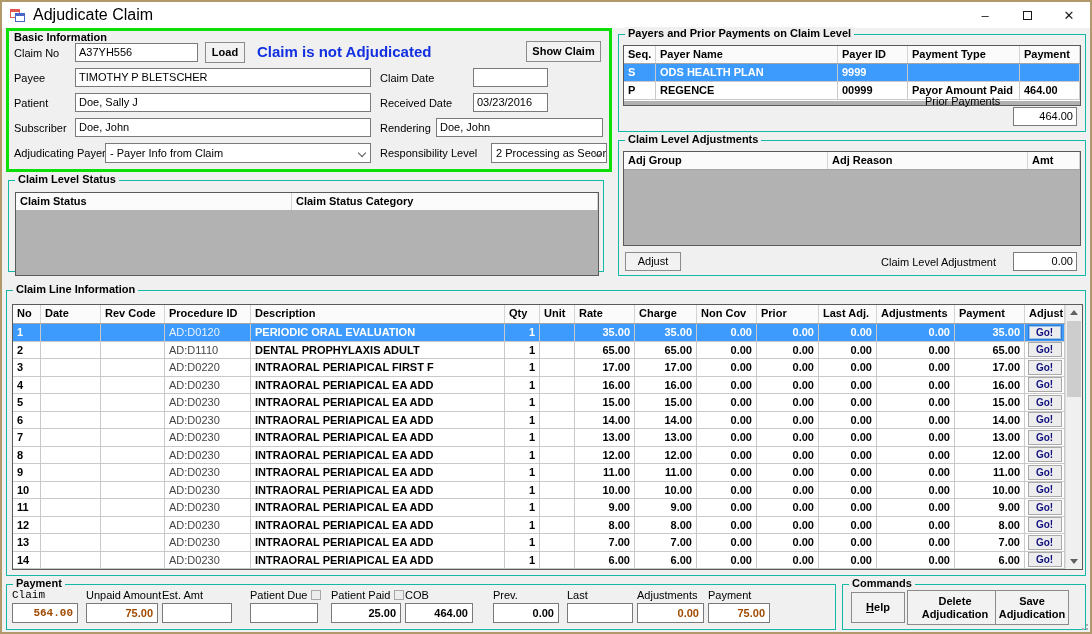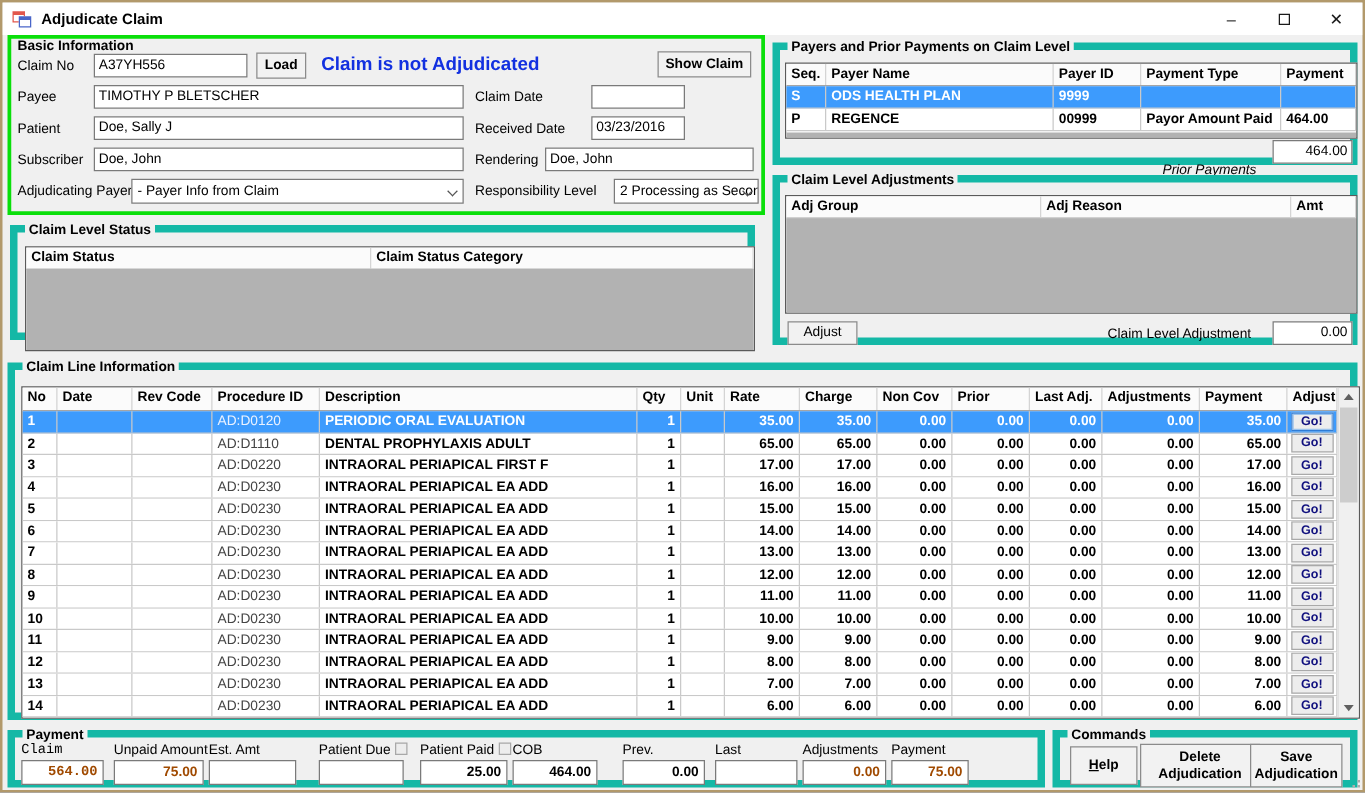--- a/index.html
+++ b/index.html
@@ -8,27 +8,27 @@
     width:1092px;height:634px;position:relative;margin:0 auto;
     border:2px solid #B2996B;background:#F0F0F0;
     font-family:"Liberation Sans",sans-serif;font-size:11px;color:#000;
     overflow:hidden;
   }
   
   .titlebar{height:26px;background:#FFFFFF;display:flex;align-items:center;position:relative;}
   .app-icon{width:16px;height:15px;margin:0 7px 0 8px;position:relative;flex:0 0 auto;}
   .app-icon .sq1{position:absolute;left:0;top:1px;width:10px;height:9px;background:#FFF;border:1px solid #E2574C;border-top:3px solid #E2574C;}
   .app-icon .sq2{position:absolute;left:5px;top:5px;width:10px;height:9px;background:#FFF;border:1px solid #4A66C9;border-top:3px solid #4A66C9;}
-  .title-text{font-size:12px;white-space:nowrap;font-weight:bold;}
+  .title-text{font-size:16px;white-space:nowrap;}
   .win-controls{margin-left:auto;display:flex;height:100%;}
   .win-btn{width:42px;height:100%;display:flex;align-items:center;justify-content:center;font-size:13px;color:#1a1a1a;cursor:default;}
   .max-glyph{width:9px;height:9px;border:1px solid #1a1a1a;display:block;}
   
   .content{position:absolute;left:0;top:26px;right:0;bottom:0;}
-  .group{position:absolute;border:6px solid #14b8a6;}
+  .group{position:absolute;border:1px solid #14b8a6;}
   .group-label{position:absolute;top:-8px;left:6px;background:#F0F0F0;padding:0 3px;font-weight:700;white-space:nowrap;}
   .lbl{position:absolute;white-space:nowrap;}
   .tbox{position:absolute;height:19px;border:1px solid #7A7A7A;background:#fff;padding:2px 3px;white-space:nowrap;overflow:hidden;}
   .tbox.right{text-align:right;}
   .combo{position:absolute;height:20px;border:1px solid #7A7A7A;background:#fff;padding:3px 16px 2px 4px;white-space:nowrap;overflow:hidden;}
   .chev{position:absolute;right:5px;top:6px;width:6px;height:6px;border-right:1px solid #555;border-bottom:1px solid #555;transform:rotate(45deg);}
   .btn{position:absolute;background:#F2F2F2;border:1px solid #8B8B8B;display:flex;align-items:center;justify-content:center;font-weight:700;text-align:center;line-height:13px;cursor:default;}
   .btn.normal{font-weight:400;}
   
   #basic-group{left:4px;top:0;width:606px;height:144px;border:3px solid #0ADF0A;position:absolute;}
@@ -53,21 +53,21 @@
   .trow.sel{background:#3D9BFD;color:#fff;}
   .cell{padding:1px 4px 0;white-space:nowrap;overflow:hidden;border-right:1px solid #C9C9C9;line-height:15px;}
   .graybody{position:absolute;left:0;right:0;bottom:0;background:#B2B2B2;}
   
   #payers-group{left:616px;top:6px;width:468px;height:98px;}
   #payers-table{left:4px;top:10px;width:458px;height:61px;}
   .pc:nth-child(1){width:32px;} .pc:nth-child(2){width:182px;} .pc:nth-child(3){width:70px;}
   .pc:nth-child(4){width:112px;} .pc:nth-child(5){width:60px;}
   #payers-table .trow{height:18px;}
   #payers-strip{position:absolute;left:0;right:0;bottom:0;height:4px;background:#B2B2B2;}
-  #lbl-prior{left:306px;top:90px;font-style:italic;}
+  #lbl-prior{left:306px;top:60px;}
   #fld-prior{left:394px;top:72px;width:64px;}
   
   #adj-group{left:616px;top:112px;width:468px;height:136px;}
   #adj-table{left:4px;top:10px;width:458px;height:95px;}
   .ac:nth-child(1){width:204px;} .ac:nth-child(2){width:200px;} .ac:nth-child(3){width:52px;}
   #btn-adjust{left:6px;top:111px;width:56px;height:19px;}
   #lbl-cla{left:262px;top:115px;}
   #fld-cla{left:394px;top:111px;width:64px;}
   
   #status-group{left:6px;top:152px;width:596px;height:92px;}

